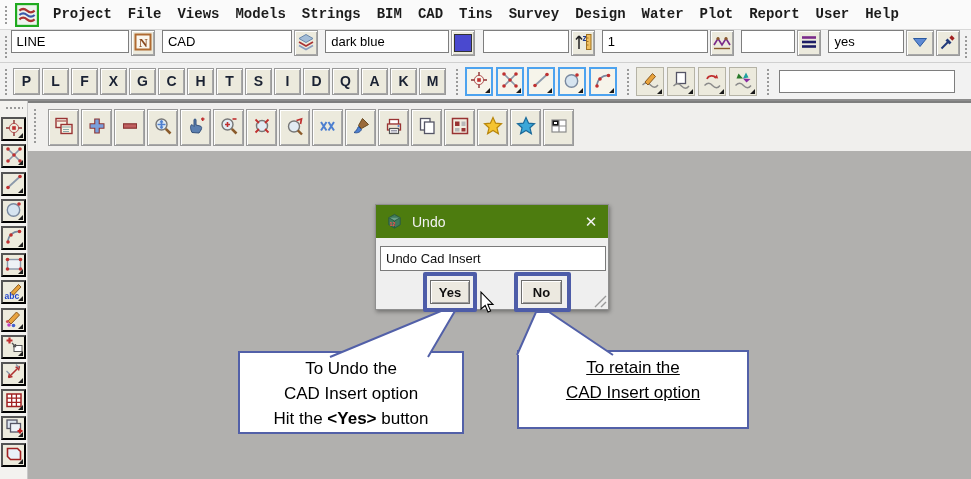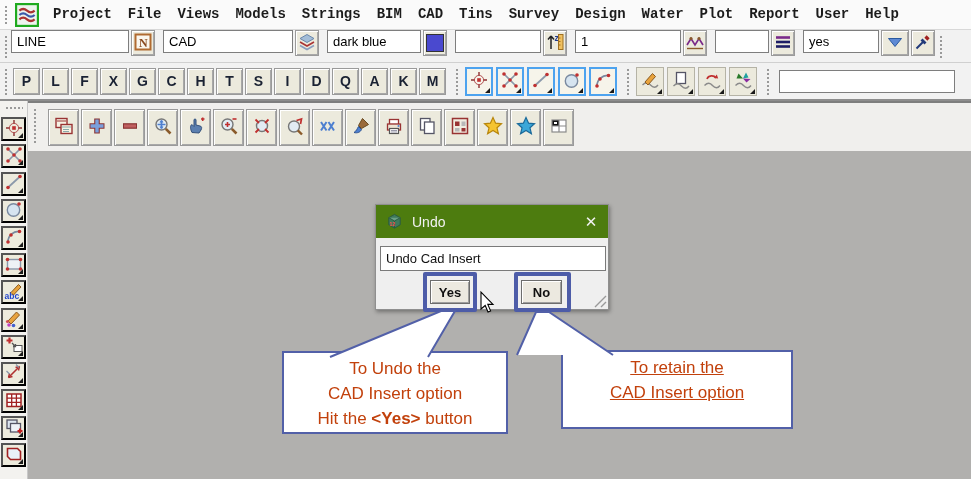--- a/index.html
+++ b/index.html
@@ -80,21 +80,21 @@
     font-family: "Liberation Sans", sans-serif; padding: 0 5px; outline: none; }
   .dlg-btn { position: absolute; top: 75px; height: 24px; background: #ece9e0;
     border: 1px solid #6d6d6d; box-shadow: inset 1px 1px 0 #fff, inset -1px -1px 0 #9e9e9e;
     font-family: "Liberation Sans", sans-serif; font-size: 13px; font-weight: 600; color: #111;
     display: flex; align-items: center; justify-content: center; }
   .annot { position: absolute; border: 4px solid #4d5ca8; border-radius: 2px;
     pointer-events: none; }
   .resize-grip { position: absolute; right: 1px; bottom: 1px; }
   
   .callout { position: absolute; background: #fff; border: 2px solid #5260a8;
-    text-align: center; font-size: 17px; color: #c2410c; line-height: 25px; padding-top: 3px; margin-left: 44px; }
+    text-align: center; font-size: 17px; color: #000000; line-height: 25px; padding-top: 3px; }
   .callout b { font-weight: 700; }
   .overlay { position: absolute; left: 0; top: 0; width: 971px; height: 479px;
     pointer-events: none; }
 </style>
 </head>
 <body>
 
 <div id="app">
 
   <div class="menubar">
@@ -138,21 +138,21 @@
     <div class="gap"></div>
     <input class="fld" style="width: 130px;" value="CAD">
     <button class="tbtn">
         <span><svg width="20" height="20" viewBox="0 0 20 20">
             <path d="M10 2.5 L17 6.5 L10 10.5 L3 6.5 Z" fill="#a3bdd8" stroke="#6a87aa"></path>
             <path d="M3 10 L10 14 L17 10" fill="none" stroke="#aa3333" stroke-width="1.6"></path>
             <path d="M3 13.5 L10 17.5 L17 13.5" fill="none" stroke="#8a9ec0" stroke-width="1.6"></path>
           </svg></span>
       </button>
     <div class="gap"></div>
-    <input class="fld" style="width: 94px;" value="dark blue">
+    <input class="fld" style="width: 124px;" value="dark blue">
     <button class="tbtn">
         <span class="swatch" style="background: rgb(74, 73, 207);"></span>
       </button>
     <div class="gap"></div>
     <input class="fld" style="width: 86px;" value="">
     <button class="tbtn">
         <span><svg width="20" height="20" viewBox="0 0 20 20">
             <path d="M6 17 V4 M6 4 l-3 3.4 M6 4 l3 3.4" stroke="#222" stroke-width="1.5" fill="none"></path>
             <text x="9.5" y="9" font-size="8.5" font-weight="bold" fill="#223a8a">z</text>
             <rect x="13.5" y="2.5" width="4.5" height="15" fill="#f0c060" stroke="#a07020"></rect>

